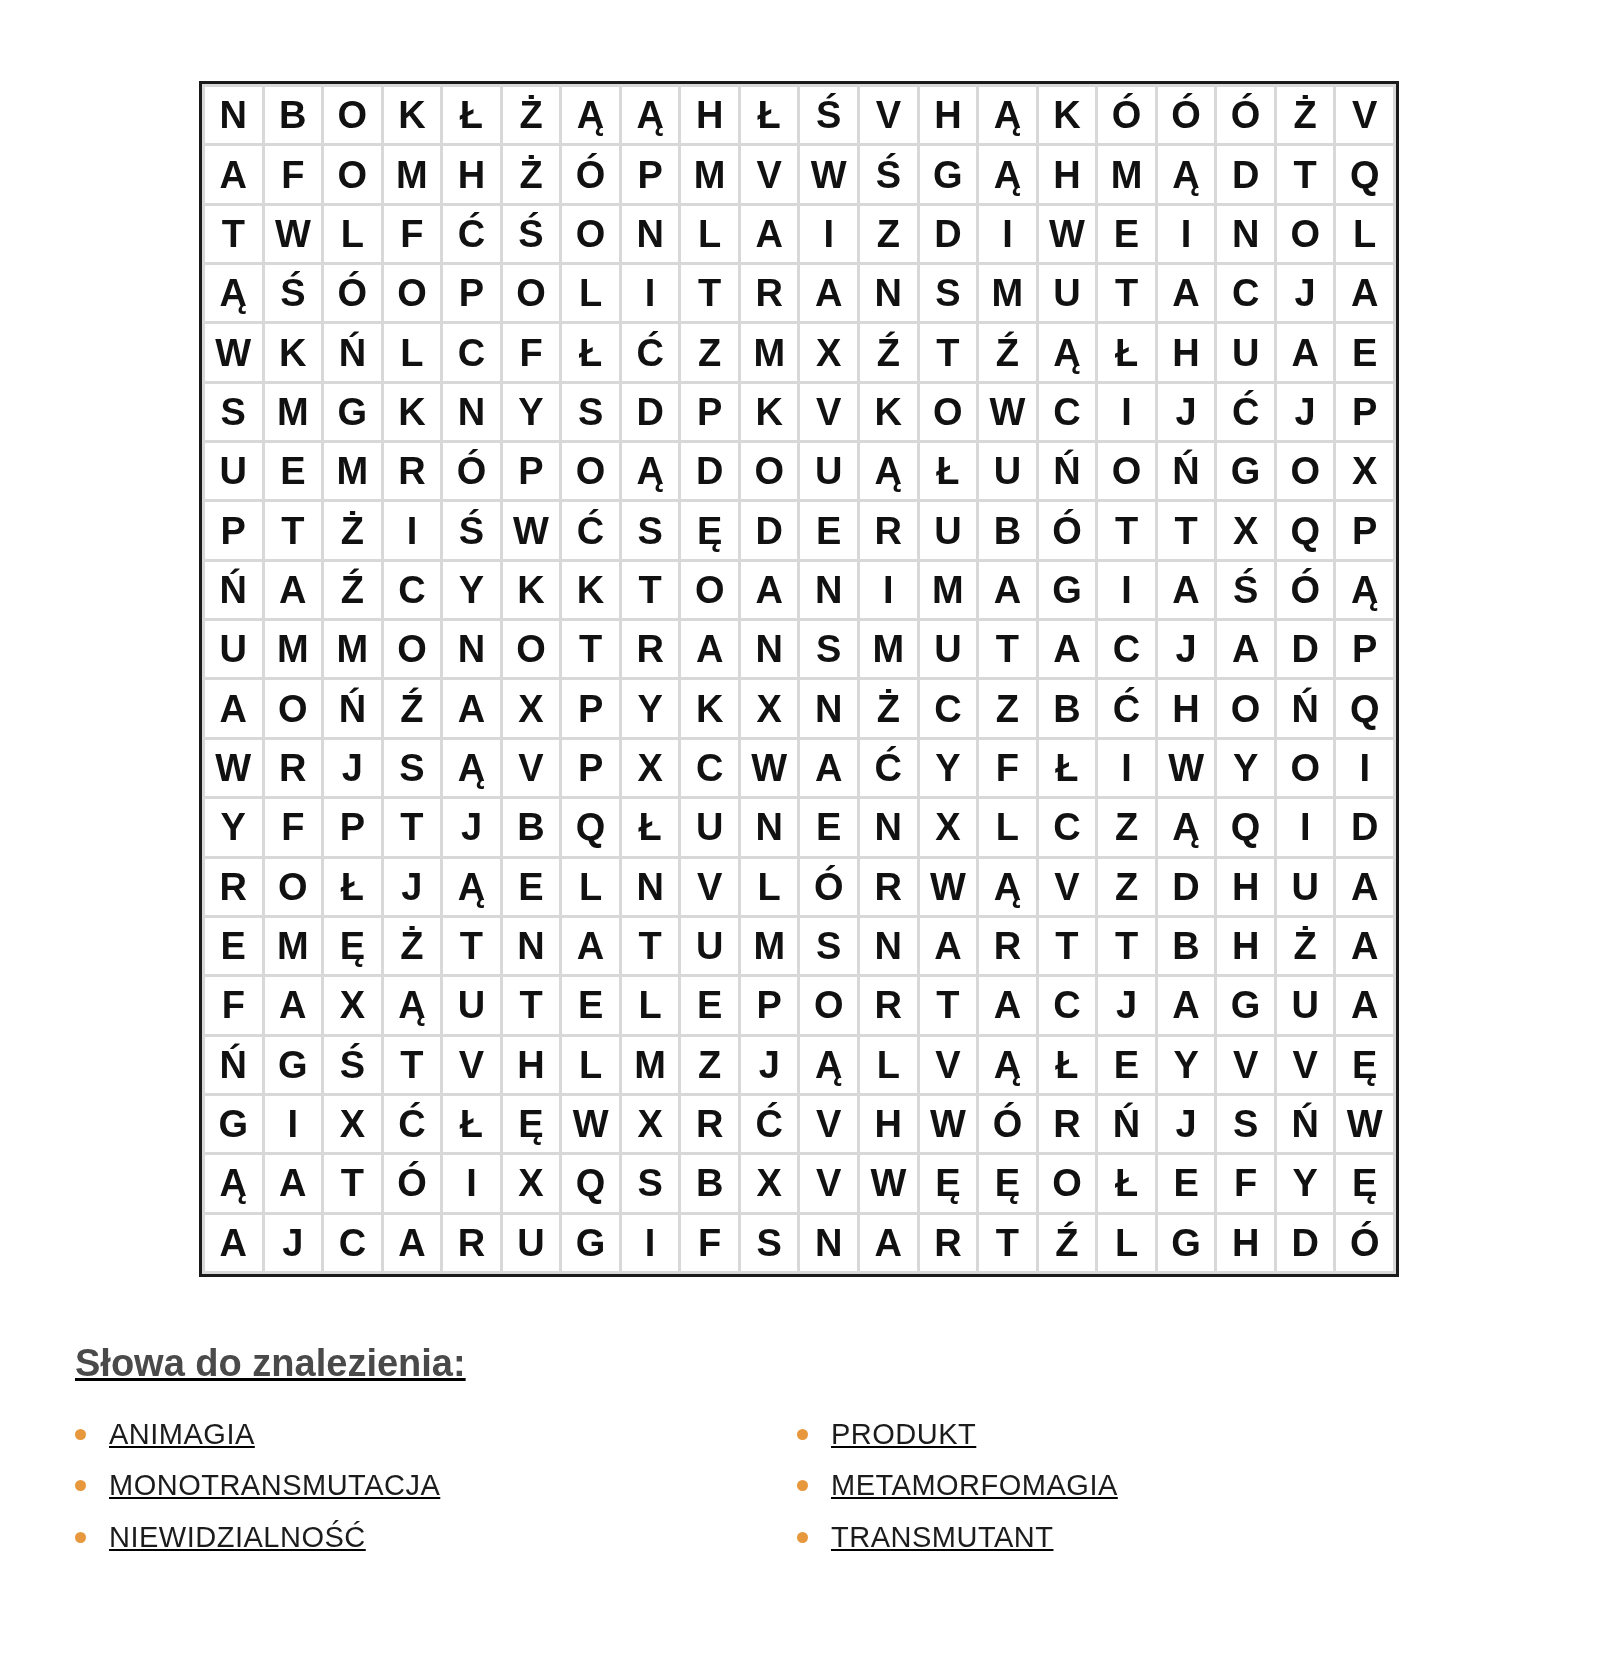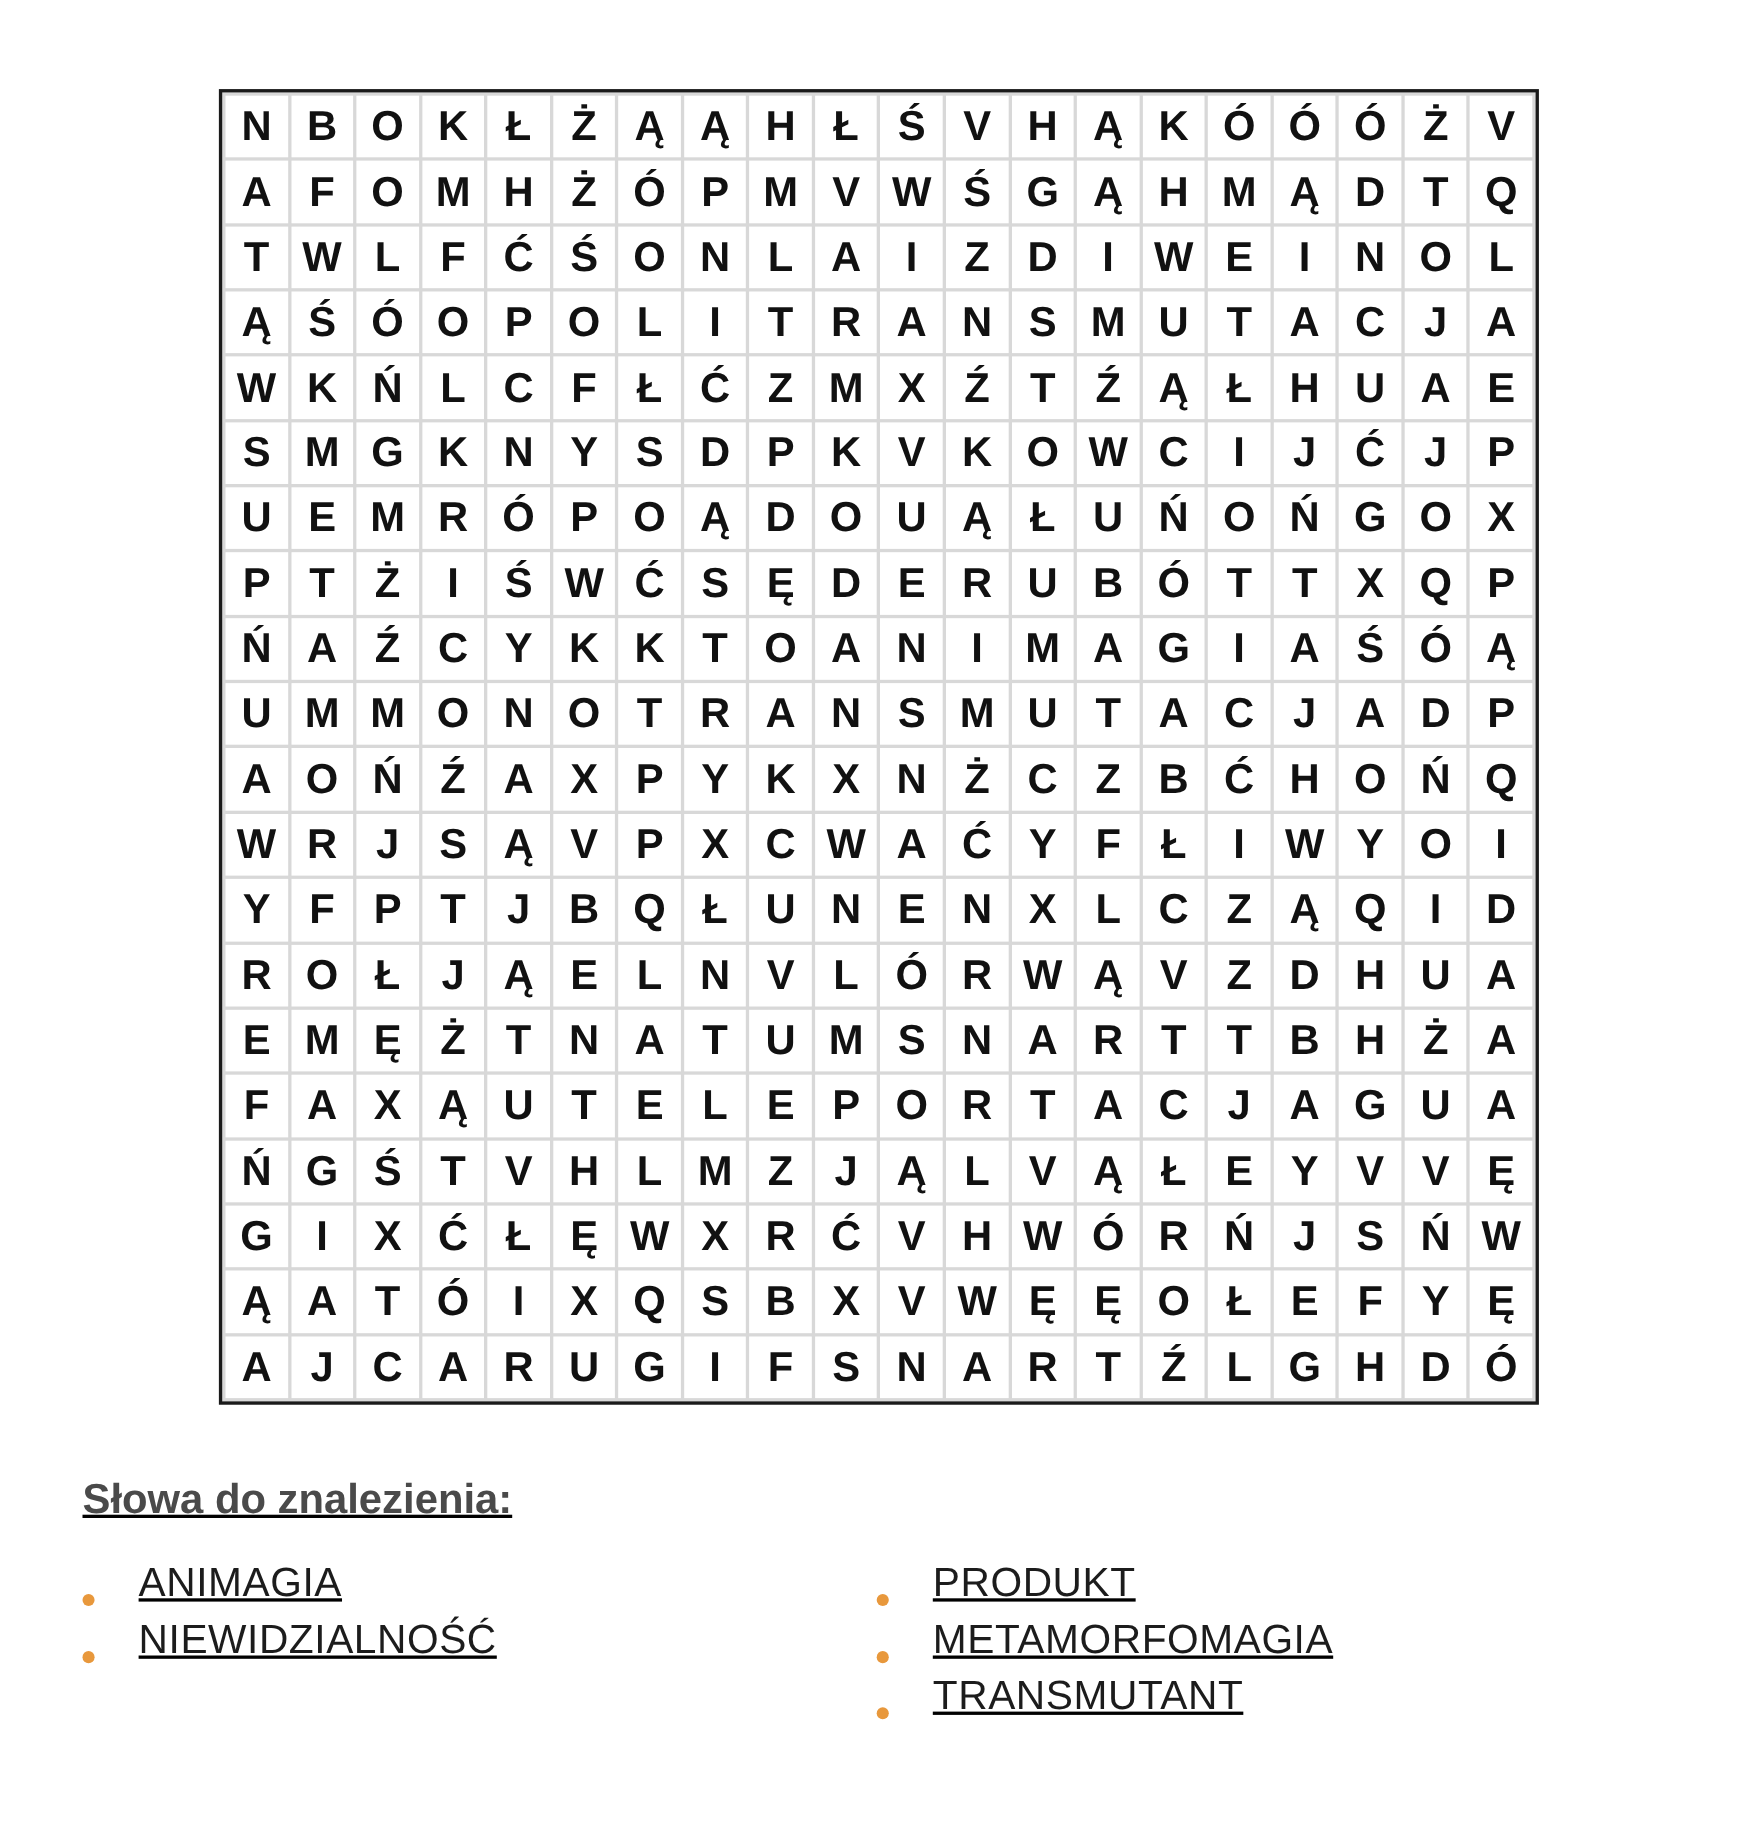--- a/index.html
+++ b/index.html
@@ -63,26 +63,25 @@
   }
   ul.word-col {
     list-style: none;
     margin: 0;
     padding: 0;
   }
   ul.word-col.left  { width: 715px; }
   ul.word-col.right { padding-left: 7px; }
   .word-item {
     display: flex;
-    align-items: flex-end;
+    align-items: center;
     height: 51.5px;
-    font-size: 37px;
+    font-size: 29px;
     color: #1c1c1c;
     letter-spacing: 0.5px;
-    gap: 17px;
   }
   .bullet {
     flex: none;
     width: 11px;
     height: 11px;
     border-radius: 50%;
     background: #e8983c;
     margin-right: 23px;
   }
 </style>
@@ -494,20 +493,24 @@
       <div class="cell">Ó</div>
     </div>
 
   <div class="words">
     <h2 class="words-heading">Słowa do znalezienia:</h2>
     <div class="word-cols">
       <ul class="word-col left" id="word-col-left">
           <li class="word-item">
             <span class="bullet"></span>
             <span>ANIMAGIA</span>
+          </li>
+          <li class="word-item">
+            <span class="bullet"></span>
+            <span>MONOTRANSMUTACJA</span>
           </li>
           <li class="word-item">
             <span class="bullet"></span>
             <span>NIEWIDZIALNOŚĆ</span>
           </li>
         </ul>
       <ul class="word-col right" id="word-col-right">
           <li class="word-item">
             <span class="bullet"></span>
             <span>PRODUKT</span>

